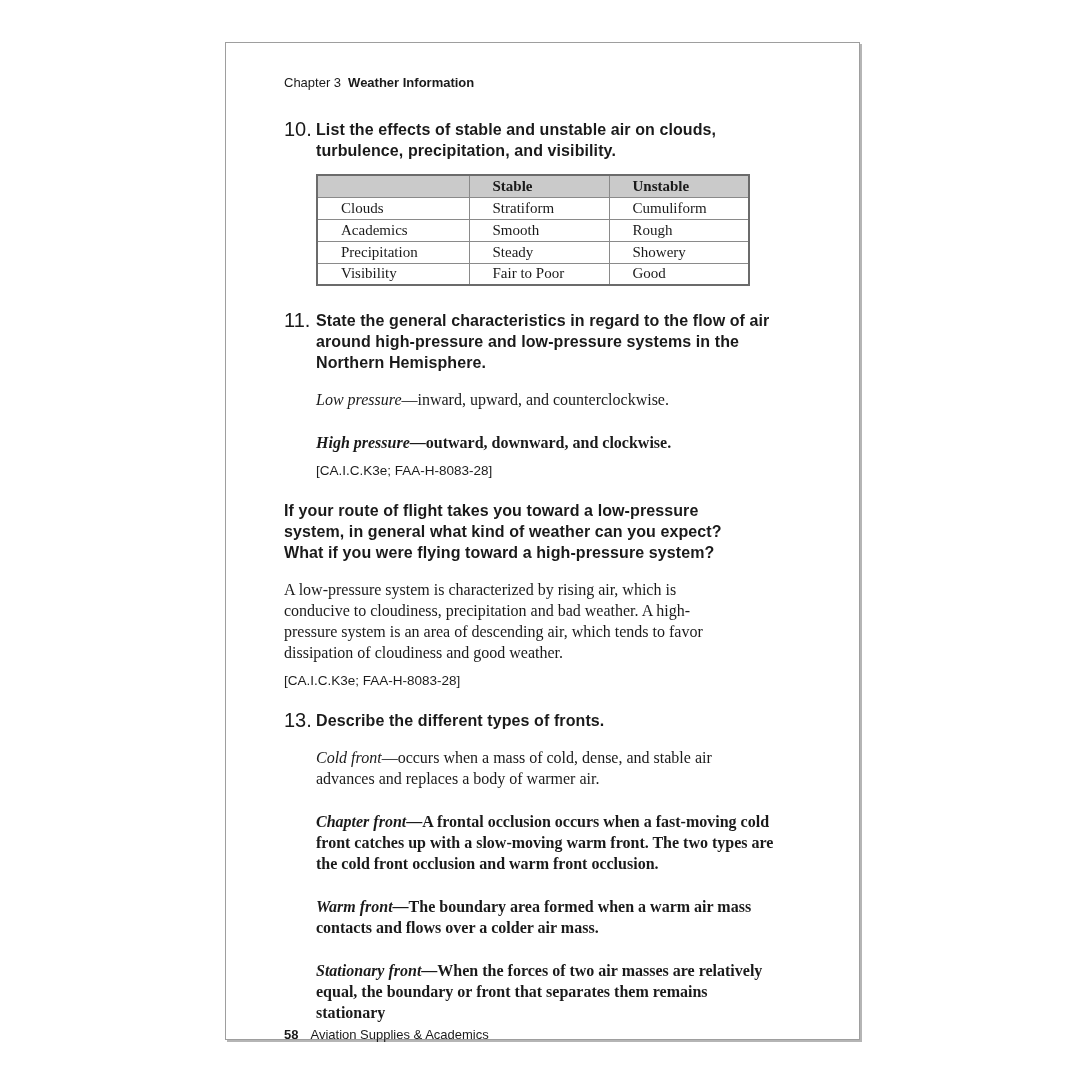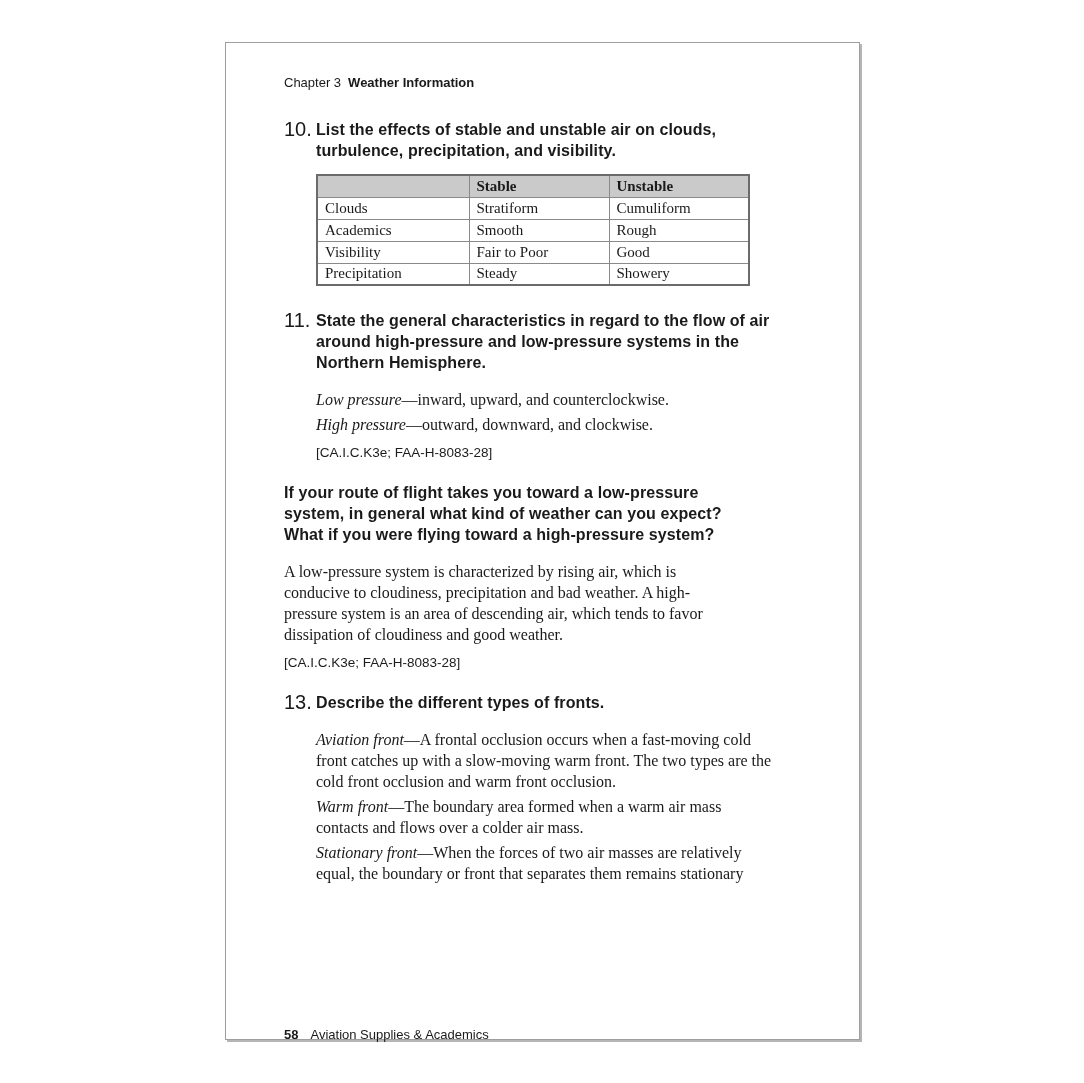--- a/index.html
+++ b/index.html
@@ -53,21 +53,21 @@
     font-size: 16px;
     line-height: 21px;
     letter-spacing: 0.1px;
   }
   .answer {
     font-family: "Liberation Serif", serif;
     font-size: 16px;
     line-height: 21px;
     margin-top: 16px;
   }
-  .answer + .answer { margin-top: 4px; }
+  .answer + .answer { margin-top: 22px; font-weight: bold; }
   .answer .lead { font-style: italic; }
   .citation {
     font-family: "Liberation Sans", sans-serif;
     font-size: 13.5px;
     margin-top: 10px;
     color: #1c1c1c;
   }
   table.effects {
     border-collapse: collapse;
     margin-top: 13px;
@@ -76,21 +76,21 @@
     font-family: "Liberation Serif", serif;
     font-size: 15px;
     border: 2px solid #6b6b6b;
   }
   table.effects col.c1 { width: 152px; }
   table.effects col.c2 { width: 140px; }
   table.effects col.c3 { width: 140px; }
   table.effects th, table.effects td {
     border: 1px solid #8a8a8a;
     height: 22px;
-    padding: 1px 7px;
+    padding: 1px 23px;
     text-align: left;
     vertical-align: middle;
     font-weight: normal;
   }
   table.effects thead th {
     background: #cacaca;
     font-weight: bold;
   }
   .table-wrap { margin-bottom: 2px; }
   .page-footer {
@@ -136,28 +136,28 @@
                   <td>Clouds</td>
                   <td>Stratiform</td>
                   <td>Cumuliform</td>
                 </tr>
                 <tr>
                   <td>Academics</td>
                   <td>Smooth</td>
                   <td>Rough</td>
                 </tr>
                 <tr>
+                  <td>Precipitation</td>
+                  <td>Steady</td>
+                  <td>Showery</td>
+                </tr>
+                <tr>
                   <td>Visibility</td>
                   <td>Fair to Poor</td>
                   <td>Good</td>
-                </tr>
-                <tr>
-                  <td>Precipitation</td>
-                  <td>Steady</td>
-                  <td>Showery</td>
                 </tr>
               </tbody>
             </table>
           </div>
         </div>
       </div>
 
       <div class="question-block">
         <div class="q-num">11.</div>
         <div class="q-body">
@@ -173,21 +173,22 @@
           <div class="q-text">If your route of flight takes you toward a low-pressure system, in general what kind of weather can you expect? What if you were flying toward a high-pressure system?</div>
           <p class="answer"><span>A low-pressure system is characterized by rising air, which is conducive to cloudiness, precipitation and bad weather. A high-pressure system is an area of descending air, which tends to favor dissipation of cloudiness and good weather.</span></p>
           <div class="citation">[CA.I.C.K3e; FAA-H-8083-28]</div>
         </div>
       </div>
 
       <div class="question-block">
         <div class="q-num">13.</div>
         <div class="q-body">
           <div class="q-text">Describe the different types of fronts.</div>
-          <p class="answer"><span class="lead">Aviation front</span><span>—A frontal occlusion occurs when a fast-moving cold front catches up with a slow-moving warm front. The two types are the cold front occlusion and warm front occlusion.</span></p>
+          <p class="answer"><span class="lead">Cold front</span><span>—occurs when a mass of cold, dense, and stable air advances and replaces a body of warmer air.</span></p>
+          <p class="answer"><span class="lead">Chapter front</span><span>—A frontal occlusion occurs when a fast-moving cold front catches up with a slow-moving warm front. The two types are the cold front occlusion and warm front occlusion.</span></p>
           <p class="answer"><span class="lead">Warm front</span><span>—The boundary area formed when a warm air mass contacts and flows over a colder air mass.</span></p>
           <p class="answer"><span class="lead">Stationary front</span><span>—When the forces of two air masses are relatively equal, the boundary or front that separates them remains stationary</span></p>
         </div>
       </div>
 
     </div>
 
     <div class="page-footer">
       <span class="page-num">58</span><span>Aviation Supplies &amp; Academics</span>
     </div>

